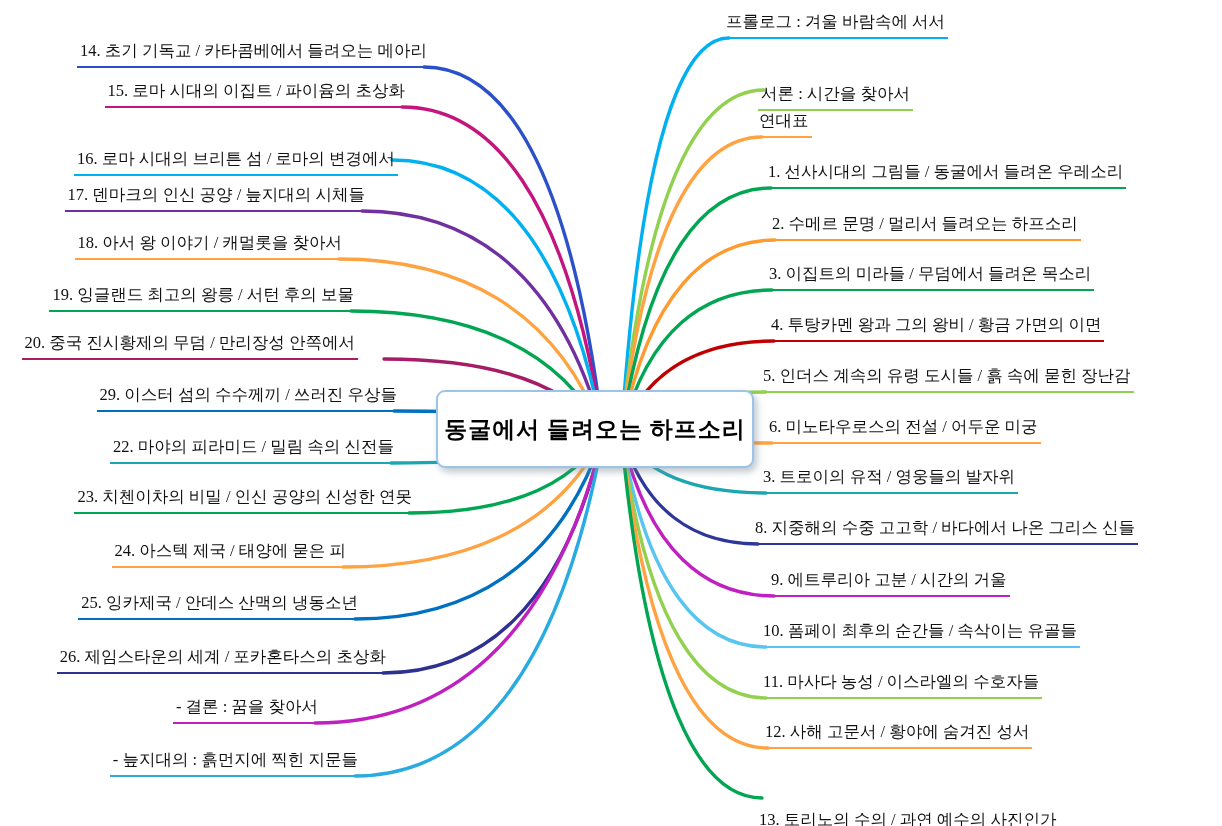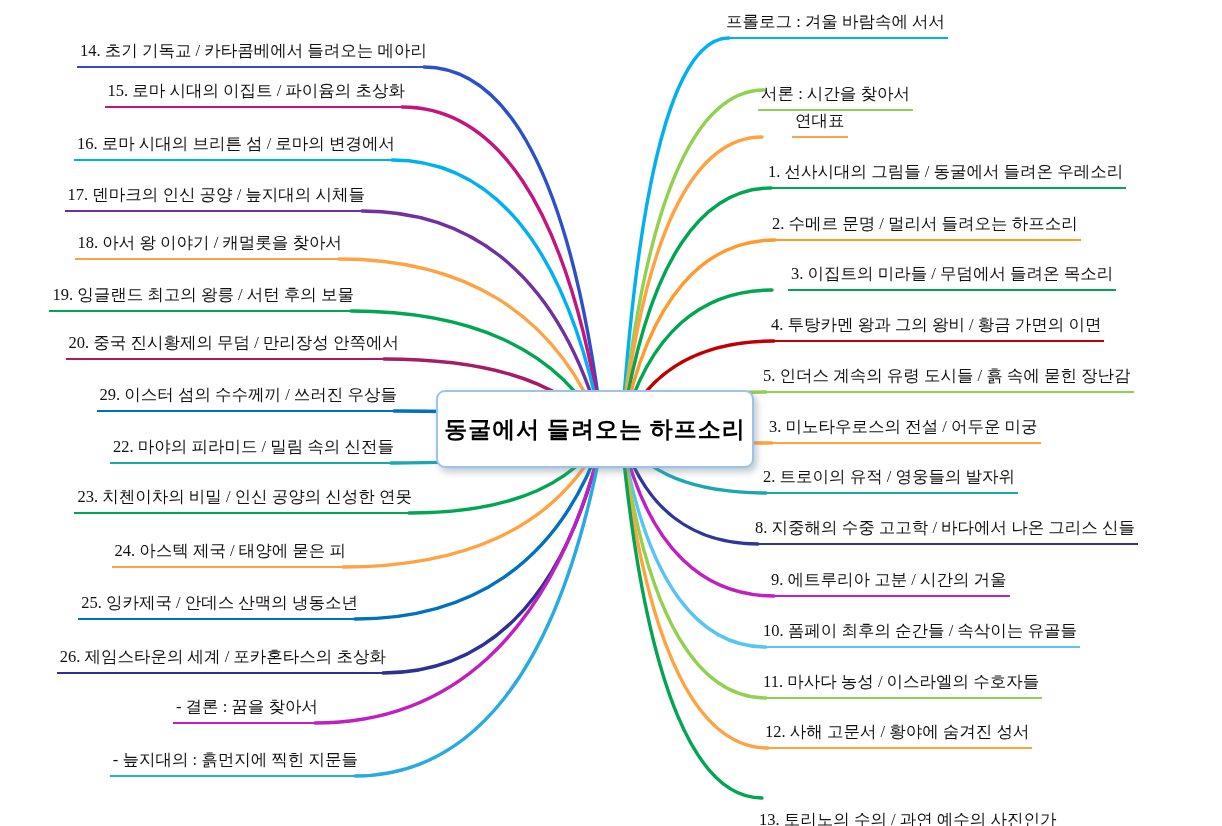--- a/index.html
+++ b/index.html
@@ -77,41 +77,41 @@
       <path d="M 602 436.4 C 567.26 491.552, 495.85 513, 409 513" fill="none" stroke="#00A651" stroke-width="3.4" stroke-linecap="round"></path>
       <path d="M 602 437.6 C 555.38 530.768, 459.54999999999995 567, 343 567" fill="none" stroke="#FFA342" stroke-width="3.4" stroke-linecap="round"></path>
       <path d="M 602 438.8 C 557.54 568.544, 466.15 619, 355 619" fill="none" stroke="#0070C0" stroke-width="3.4" stroke-linecap="round"></path>
       <path d="M 602 440 C 562.58 607.76, 481.55 673, 383 673" fill="none" stroke="#2E3192" stroke-width="3.4" stroke-linecap="round"></path>
       <path d="M 602 441.2 C 550.34 644.096, 444.15 723, 315 723" fill="none" stroke="#C020C0" stroke-width="3.4" stroke-linecap="round"></path>
       <path d="M 602 442.4 C 557.54 682.592, 466.15 776, 355 776" fill="none" stroke="#29ABE2" stroke-width="3.4" stroke-linecap="round"></path>
     </svg>
   <div id="label-layer">
       <div class="branch-label" style="border-bottom-color: rgb(0, 176, 240); left: 723px; top: 12px;">프롤로그 : 겨울 바람속에 서서</div>
       <div class="branch-label" style="border-bottom-color: rgb(146, 208, 80); left: 758px; top: 64px; margin-top: 20px;">서론 : 시간을 찾아서</div>
-      <div class="branch-label" style="border-bottom-color: rgb(255, 163, 66); left: 756px; top: 111px; margin-left: 36px;">연대표</div>
+      <div class="branch-label" style="border-bottom-color: rgb(255, 163, 66); left: 756px; top: 111px;">연대표</div>
       <div class="branch-label" style="border-bottom-color: rgb(0, 166, 81); left: 765px; top: 162px;">1. 선사시대의 그림들 / 동굴에서 들려온 우레소리</div>
       <div class="branch-label" style="border-bottom-color: rgb(255, 154, 46); left: 769px; top: 214px;">2. 수메르 문명 / 멀리서 들려오는 하프소리</div>
-      <div class="branch-label" style="border-bottom-color: rgb(0, 166, 81); left: 766px; top: 264px; margin-left: 22px;">3. 이집트의 미라들 / 무덤에서 들려온 목소리</div>
+      <div class="branch-label" style="border-bottom-color: rgb(0, 166, 81); left: 766px; top: 264px;">3. 이집트의 미라들 / 무덤에서 들려온 목소리</div>
       <div class="branch-label" style="border-bottom-color: rgb(192, 0, 0); left: 768px; top: 315px;">4. 투탕카멘 왕과 그의 왕비 / 황금 가면의 이면</div>
       <div class="branch-label" style="border-bottom-color: rgb(146, 208, 80); left: 760px; top: 366px;">5. 인더스 계속의 유령 도시들 / 흙 속에 묻힌 장난감</div>
-      <div class="branch-label" style="border-bottom-color: rgb(255, 163, 66); left: 766px; top: 417px;">3. 미노타우로스의 전설 / 어두운 미궁</div>
-      <div class="branch-label" style="border-bottom-color: rgb(27, 167, 176); left: 760px; top: 467px;">2. 트로이의 유적 / 영웅들의 발자위</div>
+      <div class="branch-label" style="border-bottom-color: rgb(255, 163, 66); left: 766px; top: 417px;">6. 미노타우로스의 전설 / 어두운 미궁</div>
+      <div class="branch-label" style="border-bottom-color: rgb(27, 167, 176); left: 760px; top: 467px;">3. 트로이의 유적 / 영웅들의 발자위</div>
       <div class="branch-label" style="border-bottom-color: rgb(46, 54, 153); left: 752px; top: 518px;">8. 지중해의 수중 고고학 / 바다에서 나온 그리스 신들</div>
       <div class="branch-label" style="border-bottom-color: rgb(192, 32, 192); left: 768px; top: 570px;">9. 에트루리아 고분 / 시간의 거울</div>
       <div class="branch-label" style="border-bottom-color: rgb(88, 197, 240); left: 760px; top: 621px;">10. 폼페이 최후의 순간들 / 속삭이는 유골들</div>
       <div class="branch-label" style="border-bottom-color: rgb(146, 208, 80); left: 760px; top: 672px;">11. 마사다 농성 / 이스라엘의 수호자들</div>
       <div class="branch-label" style="border-bottom-color: rgb(255, 163, 66); left: 762px; top: 722px;">12. 사해 고문서 / 황야에 숨겨진 성서</div>
       <div class="branch-label" style="border-bottom-color: rgb(0, 166, 81); left: 756px; top: 772px; margin-top: 38px;">13. 토리노의 수의 / 과연 예수의 사진인가</div>
       <div class="branch-label" style="border-bottom-color: rgb(43, 80, 200); right: 792px; top: 41px;">14. 초기 기독교 / 카타콤베에서 들려오는 메아리</div>
       <div class="branch-label" style="border-bottom-color: rgb(196, 20, 125); right: 814px; top: 81px;">15. 로마 시대의 이집트 / 파이윰의 초상화</div>
-      <div class="branch-label" style="border-bottom-color: rgb(0, 176, 240); right: 824px; top: 134px;">16. 로마 시대의 브리튼 섬 / 로마의 변경에서</div>
+      <div class="branch-label" style="border-bottom-color: rgb(0, 176, 240); right: 824px; top: 149px;">16. 로마 시대의 브리튼 섬 / 로마의 변경에서</div>
       <div class="branch-label" style="border-bottom-color: rgb(112, 48, 160); right: 854px; top: 185px;">17. 덴마크의 인신 공양 / 늪지대의 시체들</div>
       <div class="branch-label" style="border-bottom-color: rgb(255, 163, 66); right: 877px; top: 233px;">18. 아서 왕 이야기 / 캐멀롯을 찾아서</div>
       <div class="branch-label" style="border-bottom-color: rgb(0, 166, 81); right: 865px; top: 285px;">19. 잉글랜드 최고의 왕릉 / 서턴 후의 보물</div>
-      <div class="branch-label" style="border-bottom-color: rgb(166, 28, 102); right: 820px; top: 333px; text-align: right;">20. 중국 진시황제의 무덤 / 만리장성 안쪽에서</div>
+      <div class="branch-label" style="border-bottom-color: rgb(166, 28, 102); right: 864px; top: 333px; text-align: right;">20. 중국 진시황제의 무덤 / 만리장성 안쪽에서</div>
       <div class="branch-label" style="border-bottom-color: rgb(0, 112, 192); right: 822px; top: 385px;">29. 이스터 섬의 수수께끼 / 쓰러진 우상들</div>
       <div class="branch-label" style="border-bottom-color: rgb(27, 167, 176); right: 825px; top: 437px;">22. 마야의 피라미드 / 밀림 속의 신전들</div>
       <div class="branch-label" style="border-bottom-color: rgb(0, 166, 81); right: 807px; top: 487px; margin-left: 8px;">23. 치첸이차의 비밀 / 인신 공양의 신성한 연못</div>
       <div class="branch-label" style="border-bottom-color: rgb(255, 163, 66); right: 873px; top: 541px;">24. 아스텍 제국 / 태양에 묻은 피</div>
       <div class="branch-label" style="border-bottom-color: rgb(0, 112, 192); right: 861px; top: 593px;">25. 잉카제국 / 안데스 산맥의 냉동소년</div>
       <div class="branch-label" style="border-bottom-color: rgb(46, 49, 146); right: 833px; top: 647px;">26. 제임스타운의 세계 / 포카혼타스의 초상화</div>
       <div class="branch-label" style="border-bottom-color: rgb(192, 32, 192); right: 901px; top: 697px;">- 결론 : 꿈을 찾아서</div>
       <div class="branch-label" style="border-bottom-color: rgb(41, 171, 226); right: 861px; top: 750px;">- 늪지대의 : 흙먼지에 찍힌 지문들</div>
     </div>
   <div class="center-node">

